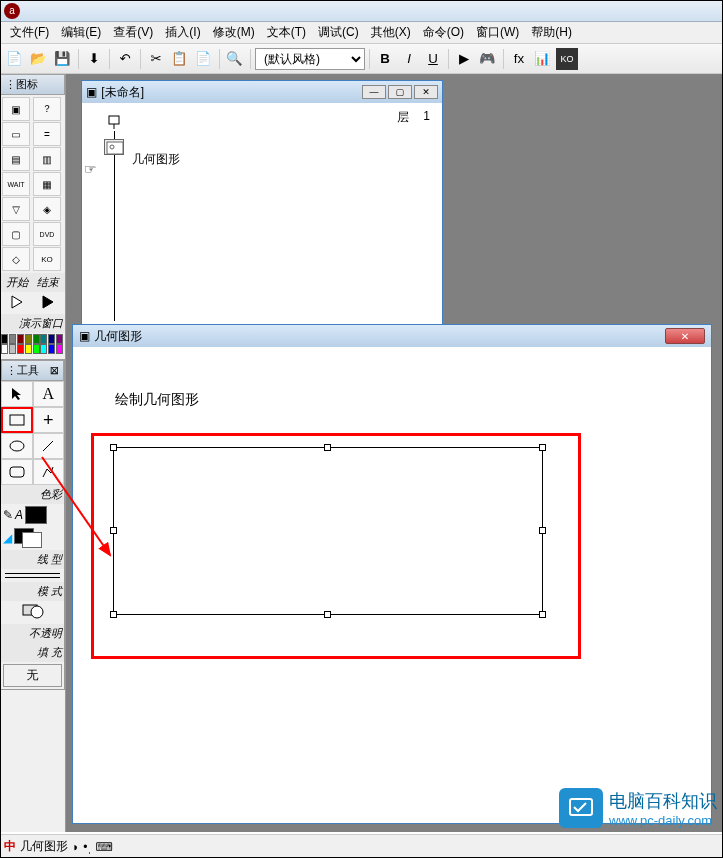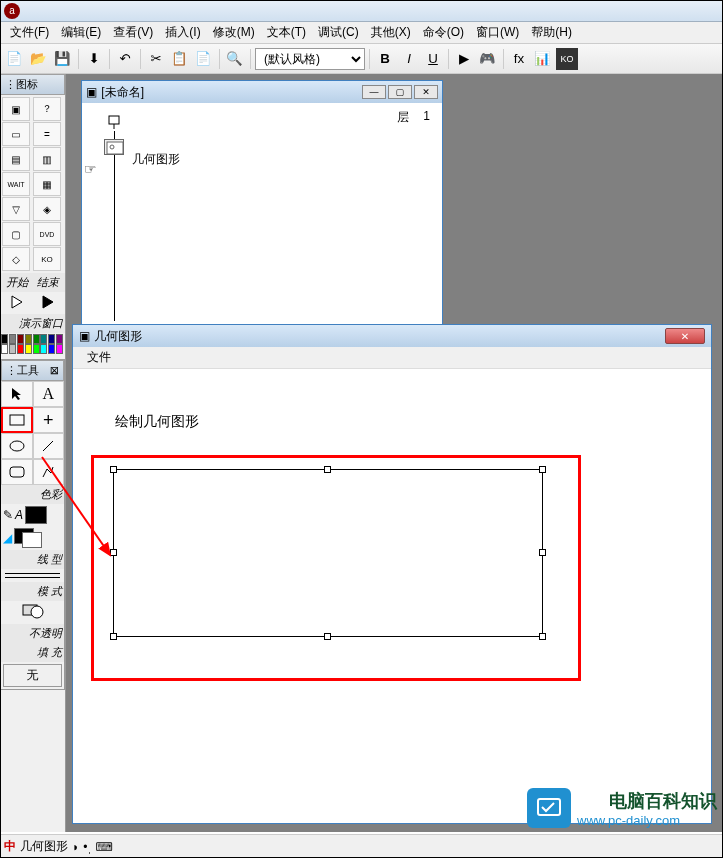--- a/index.html
+++ b/index.html
@@ -60,21 +60,21 @@
     .drawn-rect { position: absolute; left: 40px; top: 100px; width: 430px; height: 168px; border: 1px solid #000; }
     .handle { position: absolute; width: 7px; height: 7px; background: white; border: 1px solid black; }
     
     .arrow-line { position: absolute; left: 40px; top: 455px; width: 100px; height: 110px; pointer-events: none; z-index: 100; }
     
     .statusbar { position: absolute; bottom: 0; left: 0; right: 0; height: 24px; background: #f0f0f0; border-top: 1px solid #ccc; display: flex; align-items: center; padding: 0 4px; gap: 4px; }
     
     .watermark { position: absolute; right: 6px; bottom: 30px; display: flex; align-items: center; gap: 6px; z-index: 200; }
     .wm-icon { width: 44px; height: 40px; background: #2090d0; border-radius: 6px; display: flex; align-items: center; justify-content: center; color: white; }
     .wm-text { display: flex; flex-direction: column; }
-    .wm-cn { color: #14532d; font-size: 18px; font-weight: bold; margin-left: 32px; }
+    .wm-cn { color: #0369a1; font-size: 18px; font-weight: normal; }
     .wm-url { color: #2090d0; font-size: 13px; }
     
     .outer-border { position: absolute; inset: 0; border: 1px solid #000; pointer-events: none; z-index: 300; }
   </style>
 </head>
 <body>
 
 <div class="outer-border"></div>
 
 <div class="titlebar">
@@ -292,23 +292,20 @@
     </div>
 
     <div class="demo-window">
       <div class="demo-titlebar">
         <div class="flow-title-left">
           <span>▣</span>
           <span>几何图形</span>
         </div>
         <div class="demo-close">✕</div>
       </div>
-      <div class="demo-menubar">
-        <span class="menu-item">文件</span>
-      </div>
       <div class="demo-canvas">
         <div class="canvas-title">绘制几何图形</div>
         <div class="red-frame"></div>
         <div class="drawn-rect">
           <div class="handle" style="left:-4px;top:-4px;"></div>
           <div class="handle" style="left:calc(50% - 4px);top:-4px;"></div>
           <div class="handle" style="right:-4px;top:-4px;"></div>
           <div class="handle" style="left:-4px;top:calc(50% - 4px);"></div>
           <div class="handle" style="right:-4px;top:calc(50% - 4px);"></div>
           <div class="handle" style="left:-4px;bottom:-4px;"></div>

